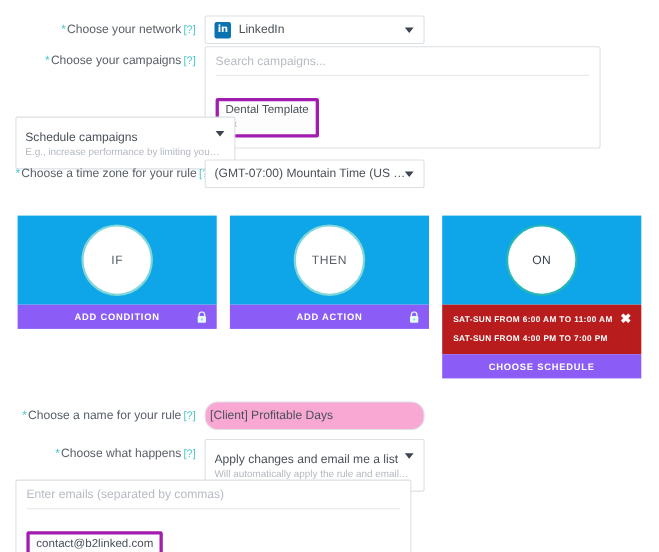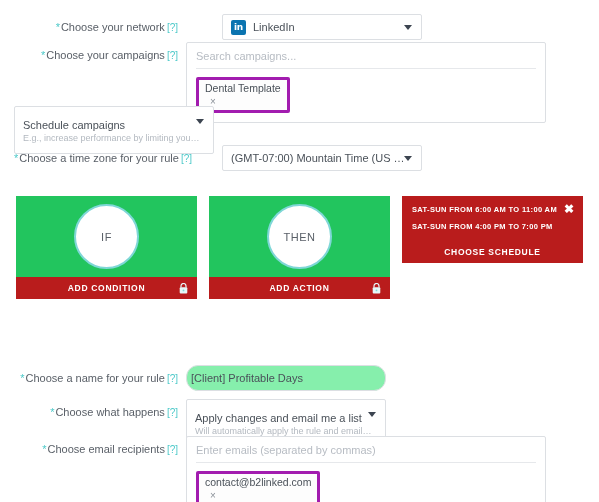--- a/index.html
+++ b/index.html
@@ -52,21 +52,21 @@
   .select-box {
     box-sizing: border-box;
     border: 1px solid #dcdfe3;
     background: #ffffff;
     border-radius: 2px;
     position: relative;
     display: flex;
     align-items: center;
     padding: 0 8px;
   }
-  .select-box.single { height: 26px; margin-left: 36px; }
+  .select-box.single { height: 26px; }
   .select-box.two-line {
     height: 48px;
     flex-direction: column;
     align-items: flex-start;
     justify-content: center;
     padding-top: 3px;
   }
   .sel-main {
     font-size: 11px;
     color: #4a5159;
@@ -109,21 +109,21 @@
     font-weight: bold;
     font-family: "DejaVu Sans", sans-serif;
     line-height: 1;
     letter-spacing: -0.3px;
   }
 
   .text-input {
     box-sizing: border-box;
     height: 26px;
     border: 1px solid #dcdfe3;
-    background: #86efac;
+    background: #f9a8d4;
     border-radius: 12px;
     display: flex;
     align-items: center;
     padding: 0 4px;
     font-size: 11px;
     color: #4a5159;
   }
 
   
   .token-box {
@@ -131,21 +131,21 @@
     border: 1px solid #dcdfe3;
     background: #ffffff;
     border-radius: 2px;
     padding: 7px 9px 9px 9px;
   }
   .token-search {
     font-size: 11px;
     color: #b7bcc3;
     border-bottom: 1px solid #e6e8eb;
     padding-bottom: 6px;
-    margin-bottom: 8px;
+    margin-bottom: 20px;
   }
   .token {
     display: inline-flex;
     align-items: flex-start;
     border: 3px solid #a21caf;
     background: #fdfdfd;
     border-radius: 2px;
     padding: 2px 6px;
     font-size: 10.5px;
     color: #4a5159;
@@ -159,42 +159,42 @@
     cursor: pointer;
   }
 
   
   .card {
     position: absolute;
     width: 181px;
   }
   .card-body {
     height: 81px;
-    background: #22c55e;
+    background: #0ea5e9;
     display: flex;
     align-items: center;
     justify-content: center;
   }
   .circle {
     width: 61px; height: 61px;
     border-radius: 50%;
     background: #ffffff;
     border: 2px solid #7fd7d7;
     display: flex;
     align-items: center;
     justify-content: center;
     font-size: 11px;
     color: #5a6068;
     letter-spacing: 0.5px;
   }
   .circle.strong { border-color: #27b7b7; color: #3c4450; }
 
   .card-btn {
     height: 22px;
-    background: #b91c1c;
+    background: #8b5cf6;
     display: flex;
     align-items: center;
     justify-content: center;
     position: relative;
     color: #ffffff;
     font-size: 8.5px;
     font-weight: bold;
     letter-spacing: 0.7px;
   }
   .lock {
@@ -307,20 +307,23 @@
       <svg width="9" height="11" viewBox="0 0 9 11" aria-hidden="true">
         <path d="M2 4.4V3a2.5 2.5 0 0 1 5 0v1.4" fill="none" stroke="#e6f8f7" stroke-width="1.2"></path>
         <rect x="0.7" y="4.3" width="7.6" height="6.2" rx="1" fill="#e6f8f7"></rect>
         <circle cx="4.5" cy="7.4" r="0.9" fill="#7fd8d5"></circle>
       </svg>
     </span>
   </div>
 </div>
 
 <div class="card" style="top:196px; left:402px;">
+  <div class="card-body">
+    <div class="circle strong">ON</div>
+  </div>
   <div class="sched-list">
     <div class="sched-item">SAT-SUN FROM 6:00 AM TO 11:00 AM</div>
     <div class="sched-item">SAT-SUN FROM 4:00 PM TO 7:00 PM</div>
     <span class="sched-close">✖</span>
   </div>
   <div class="card-btn">
     <span>CHOOSE SCHEDULE</span>
   </div>
 </div>
 
@@ -340,23 +343,20 @@
   <div class="control">
     <div class="select-box two-line" style="width:200px;">
       <span class="sel-main">Apply changes and email me a list</span>
       <span class="sel-sub">Will automatically apply the rule and email you the r...</span>
       <span class="caret"></span>
     </div>
   </div>
 </div>
 
 <div class="row" style="top:436px; left:14px;">
-  <div class="label-col">
-    <span class="req">*</span><span>Choose email recipients</span><span class="help">[?]</span>
-  </div>
   <div class="control">
     <div class="token-box" style="width:360px;">
       <div class="token-search">Enter emails (separated by commas)</div>
       <span class="token">
         <span>contact@b2linked.com</span>
         <span class="token-x">×</span>
       </span>
     </div>
   </div>
 </div>

